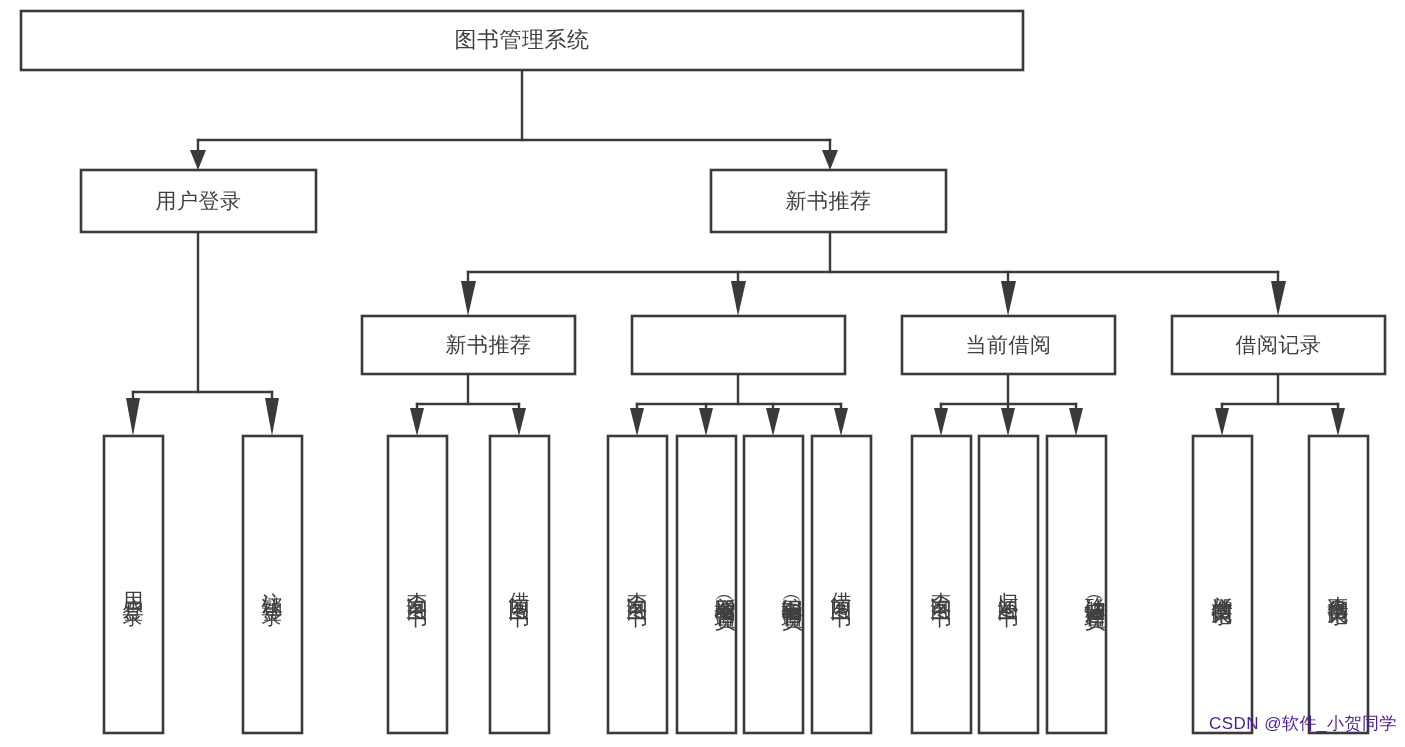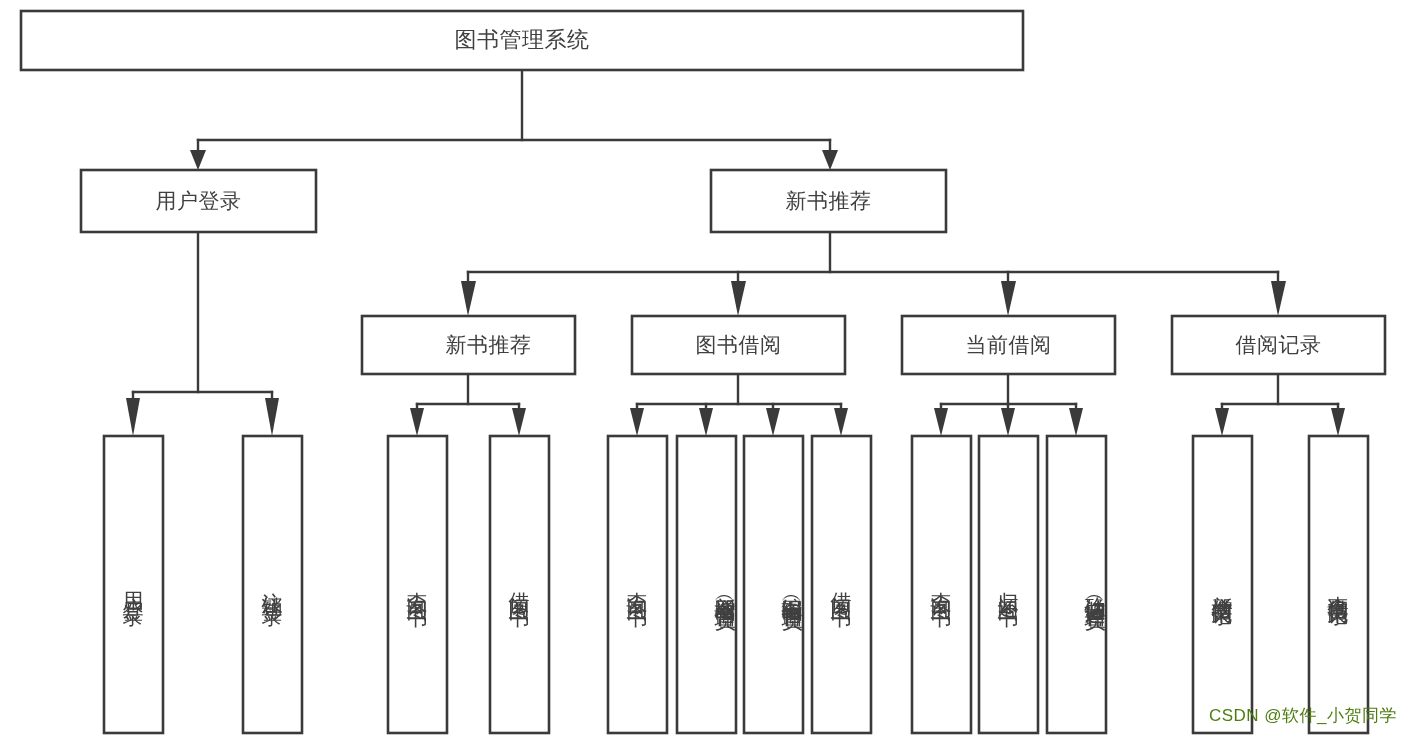--- a/index.html
+++ b/index.html
@@ -48,23 +48,23 @@
   }
   .node-label.vert.tight{
     letter-spacing:2px;
   }
   .node-label.root{
     font-size:22px;
   }
   .watermark{
     position:absolute;
     right:8px;
-    bottom:20px;
+    bottom:12px;
     font-size:17px;
-    color:#4d7c0f;
+    color:#4c1d95;
     letter-spacing:0.5px;
     white-space:nowrap;
   }
 </style>
 </head>
 <body>
 
 <div id="stage">
 
   <svg viewBox="0 0 1405 747" xmlns="http://www.w3.org/2000/svg">
@@ -170,21 +170,20 @@
     <rect class="node-rect" x="1193" y="436" width="59" height="297"></rect>
     <rect class="node-rect" x="1309" y="436" width="59" height="297"></rect>
   </svg>
 
   <div class="node-label horiz root" style="left:21px;top:11px;width:1002px;height:59px;">图书管理系统</div>
 
   <div class="node-label horiz" style="left:81px;top:170px;width:235px;height:62px;">用户登录</div>
   <div class="node-label horiz" style="left:711px;top:170px;width:235px;height:62px;">新书推荐</div>
 
   <div class="node-label horiz" style="left:382px;top:316px;width:213px;height:58px;">新书推荐</div>
-  <div class="node-label horiz" style="left:632px;top:316px;width:213px;height:58px;">图书借阅</div>
   <div class="node-label horiz" style="left:902px;top:316px;width:213px;height:58px;text-align:right;">当前借阅</div>
   <div class="node-label horiz" style="left:1172px;top:316px;width:213px;height:58px;">借阅记录</div>
 
   <div class="node-label vert" style="left:104px;top:436px;width:59px;height:297px;">用户登录</div>
   <div class="node-label vert" style="left:243px;top:436px;width:59px;height:297px;">注销登录</div>
 
   <div class="node-label vert" style="left:388px;top:436px;width:59px;height:297px;">查询图书</div>
   <div class="node-label vert" style="left:490px;top:436px;width:59px;height:297px;">借阅图书</div>
 
   <div class="node-label vert" style="left:608px;top:436px;width:59px;height:297px;">查询图书</div>

